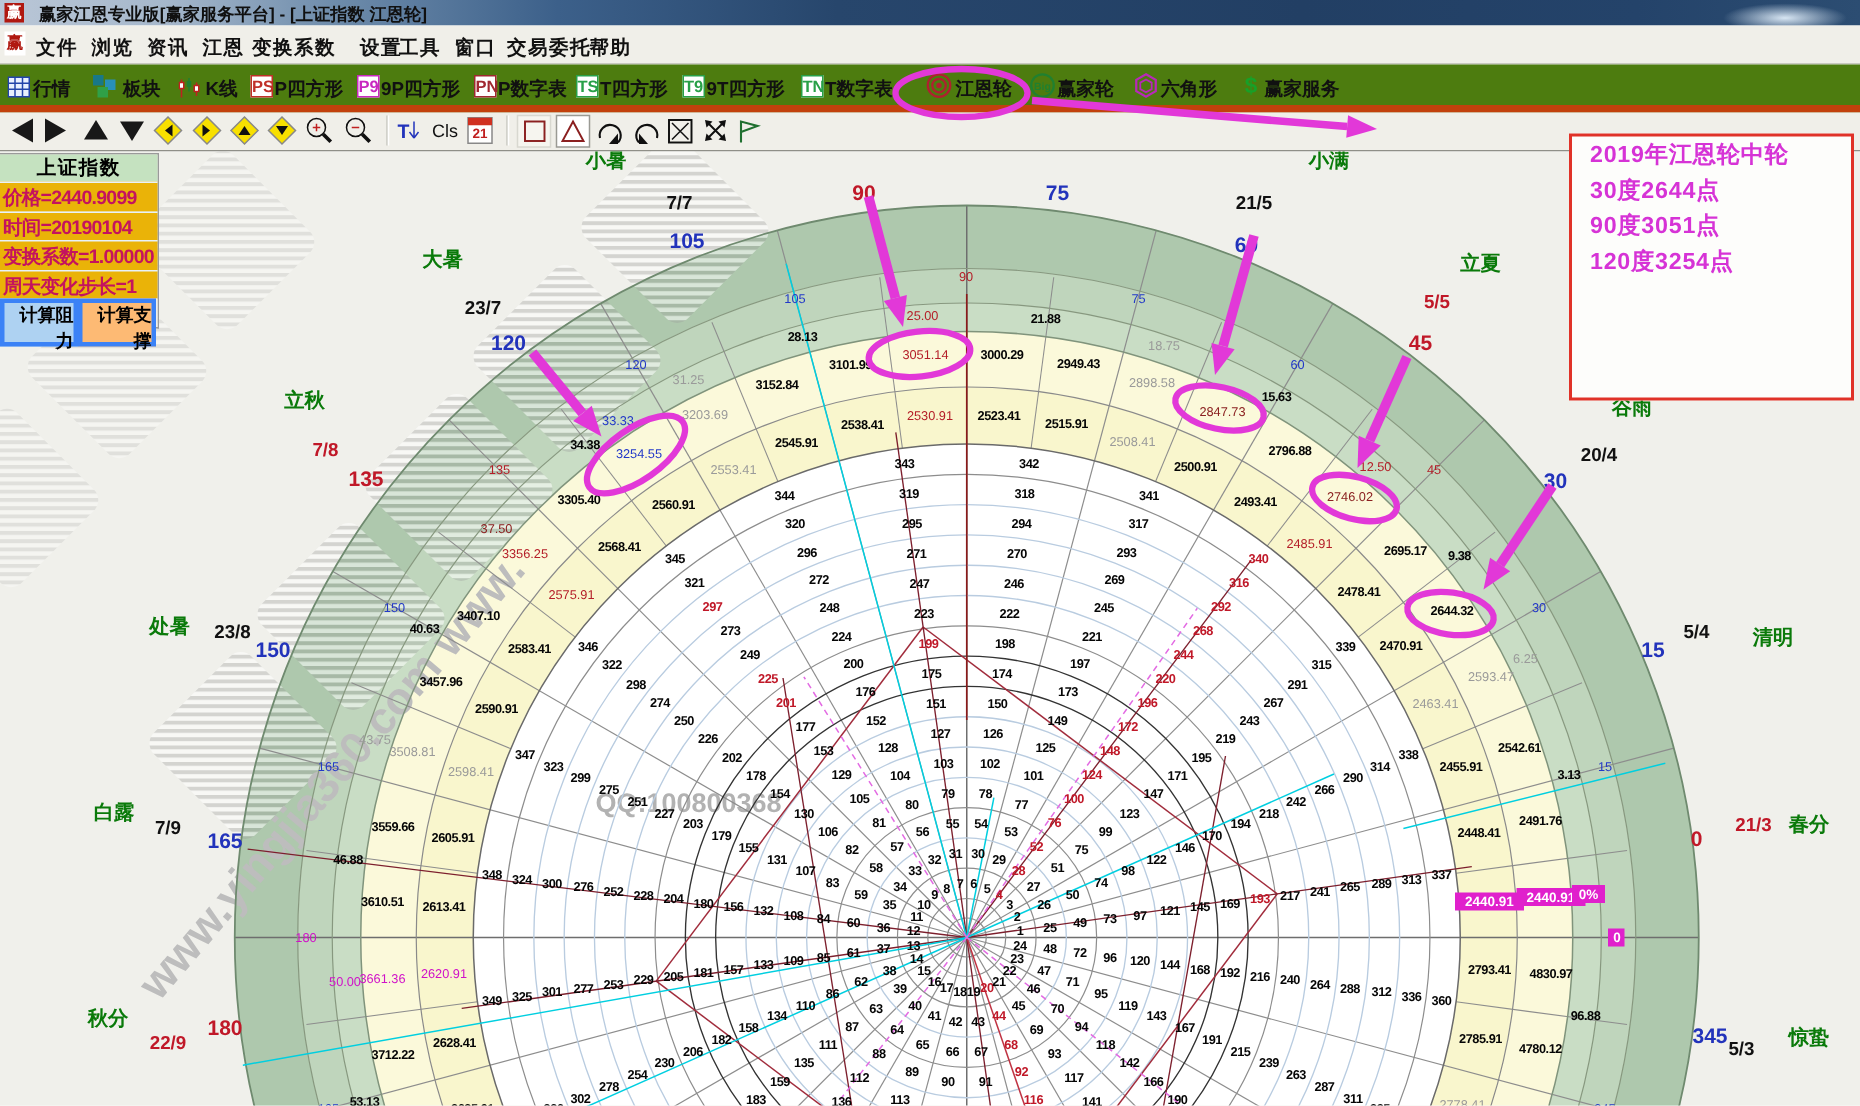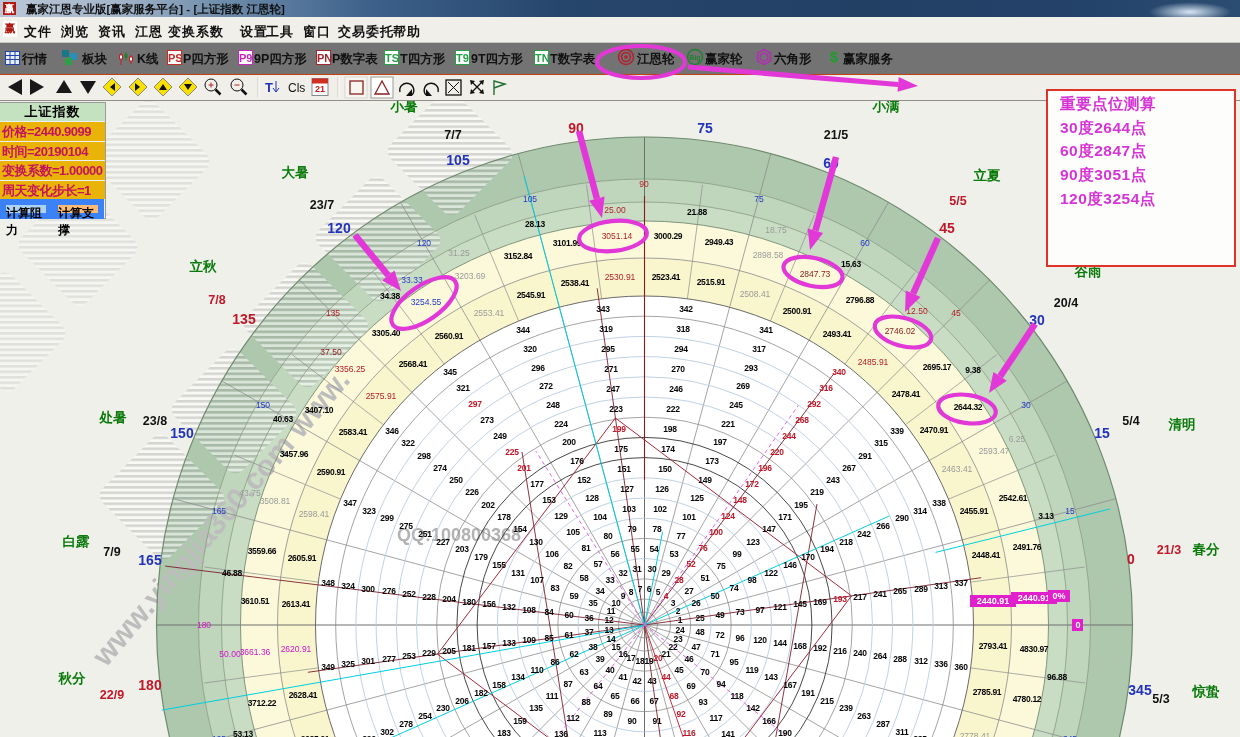--- a/index.html
+++ b/index.html
@@ -1,29 +1,29 @@
 <!DOCTYPE html>
 <html><head><meta charset="utf-8"><style>
 *{margin:0;padding:0;box-sizing:border-box}
 html,body{width:1240px;height:737px;overflow:hidden;font-family:"Liberation Sans",sans-serif}
 #titlebar{height:17px;background:radial-gradient(ellipse 55px 13px at 1190px 12px,rgba(225,238,250,0.95),rgba(225,238,250,0) 75%),linear-gradient(to right,#bac7d7 0,#a5b7cb 9%,#6e8cab 18%,#3c608a 30%,#27466c 45%,#223f64 70%,#24436a 88%,#2c4d72 100%);position:relative}
 #titlebar .tt{position:absolute;left:26px;top:2px;font-size:11.5px;font-weight:bold;color:#101010;white-space:nowrap}
 #titlebar .logo{position:absolute;left:3px;top:2px;width:13px;height:13px;background:#b01810;color:#fff;font-size:10px;font-weight:bold;text-align:center;line-height:13px}
 #menubar{height:26px;background:#f0efe9;border-bottom:1px solid #c8c8c0;position:relative}
 #menubar span.mi{position:absolute;top:6px;font-size:13px;font-weight:bold;color:#111;letter-spacing:1px}
-#tb1{height:32px;background:#737373;border-bottom:1px solid #c2410c;position:relative}
+#tb1{height:32px;background:#4d7c0f;border-bottom:5px solid #c2410c;position:relative}
 #tb1 .it{position:absolute;top:8px;font-size:12.5px;font-weight:bold;color:#111;white-space:nowrap}
 #tb1 .bx{position:absolute;top:7px;width:15px;height:15px;font-size:11px;font-weight:bold;text-align:left;line-height:15px;background:#fff}
 #tb2{height:26px;background:#f0efe9;border-bottom:1px solid #8f8f88;position:relative}
 #chart{position:absolute;left:0;top:101px;width:1240px;height:636px;background:#f0f0eb}
 svg.lay{position:absolute;left:0;top:0;z-index:5;pointer-events:none}
 #panel{position:absolute;left:0;top:102px;width:106px;z-index:6;font-weight:bold;border:1px solid #9a9a9a;border-left:none}
 #panel .hd{background:#c5e2c0;color:#000;font-size:13px;text-align:center;height:18px;line-height:18px;letter-spacing:1px}
 #panel .rw{background:#eab308;color:#c4135e;font-size:13px;height:19.5px;line-height:19.5px;padding-left:2px;border-top:1px solid #e8f2f8;white-space:nowrap;letter-spacing:-0.5px}
-#panel .bt{display:inline-block;width:52px;height:20px;line-height:17px;font-size:12px;color:#000;text-align:left;border:6px solid #3b82f6}
+#panel .bt{display:inline-block;width:52px;height:32px;line-height:17px;font-size:12px;color:#000;text-align:right;border:3px solid #3b82f6}
 #redbox{position:absolute;left:1046px;top:89px;width:190px;height:178px;border:2px solid #e03228;background:#fdfdfb;z-index:6;padding:1px 0 0 12px}
 #redbox div{font-size:15.5px;color:#d633d6;line-height:23.7px;font-weight:bold;letter-spacing:0.5px}
 .n{font-size:8.5px;fill:#050505;text-anchor:middle;font-weight:bold;letter-spacing:-0.3px}
 .nr{font-size:8.5px;fill:#c01828;text-anchor:middle;font-weight:bold;letter-spacing:-0.3px}
 .v{font-size:8.5px;text-anchor:middle}
 .g{fill:#9a9a9a}.r{fill:#b41e28}.b{fill:#2238c8}.m{fill:#d012c8}.dr{fill:#8b2020}
 .bb{fill:#2238c8}
 .w{font-size:9px;fill:#fff;text-anchor:middle;font-weight:bold}
 .ar{font-size:14px;font-weight:bold;fill:#c01828;text-anchor:middle}
 .ab{font-size:14px;font-weight:bold;fill:#2233bb;text-anchor:middle}
@@ -717,17 +717,16 @@
 </svg>
 <div id="panel">
     <div class="hd">上证指数</div>
 <div class="rw">价格=2440.9099</div>
 <div class="rw">时间=20190104</div>
 <div class="rw">变换系数=1.00000</div>
 <div class="rw">周天变化步长=1</div>
 <div style="height:19px;background:#f0efe9"><span class="bt" style="background:#aed2f2">计算阻力</span><span class="bt" style="background:#fdba74">计算支撑</span></div>
   </div>
 <div id="redbox">
-    <div>重要点位测算</div>
+    <div>2019年江恩轮中轮</div>
     <div>30度2644点</div>
-    <div>60度2847点</div>
     <div>90度3051点</div>
     <div>120度3254点</div>
   </div>
 </body></html>

